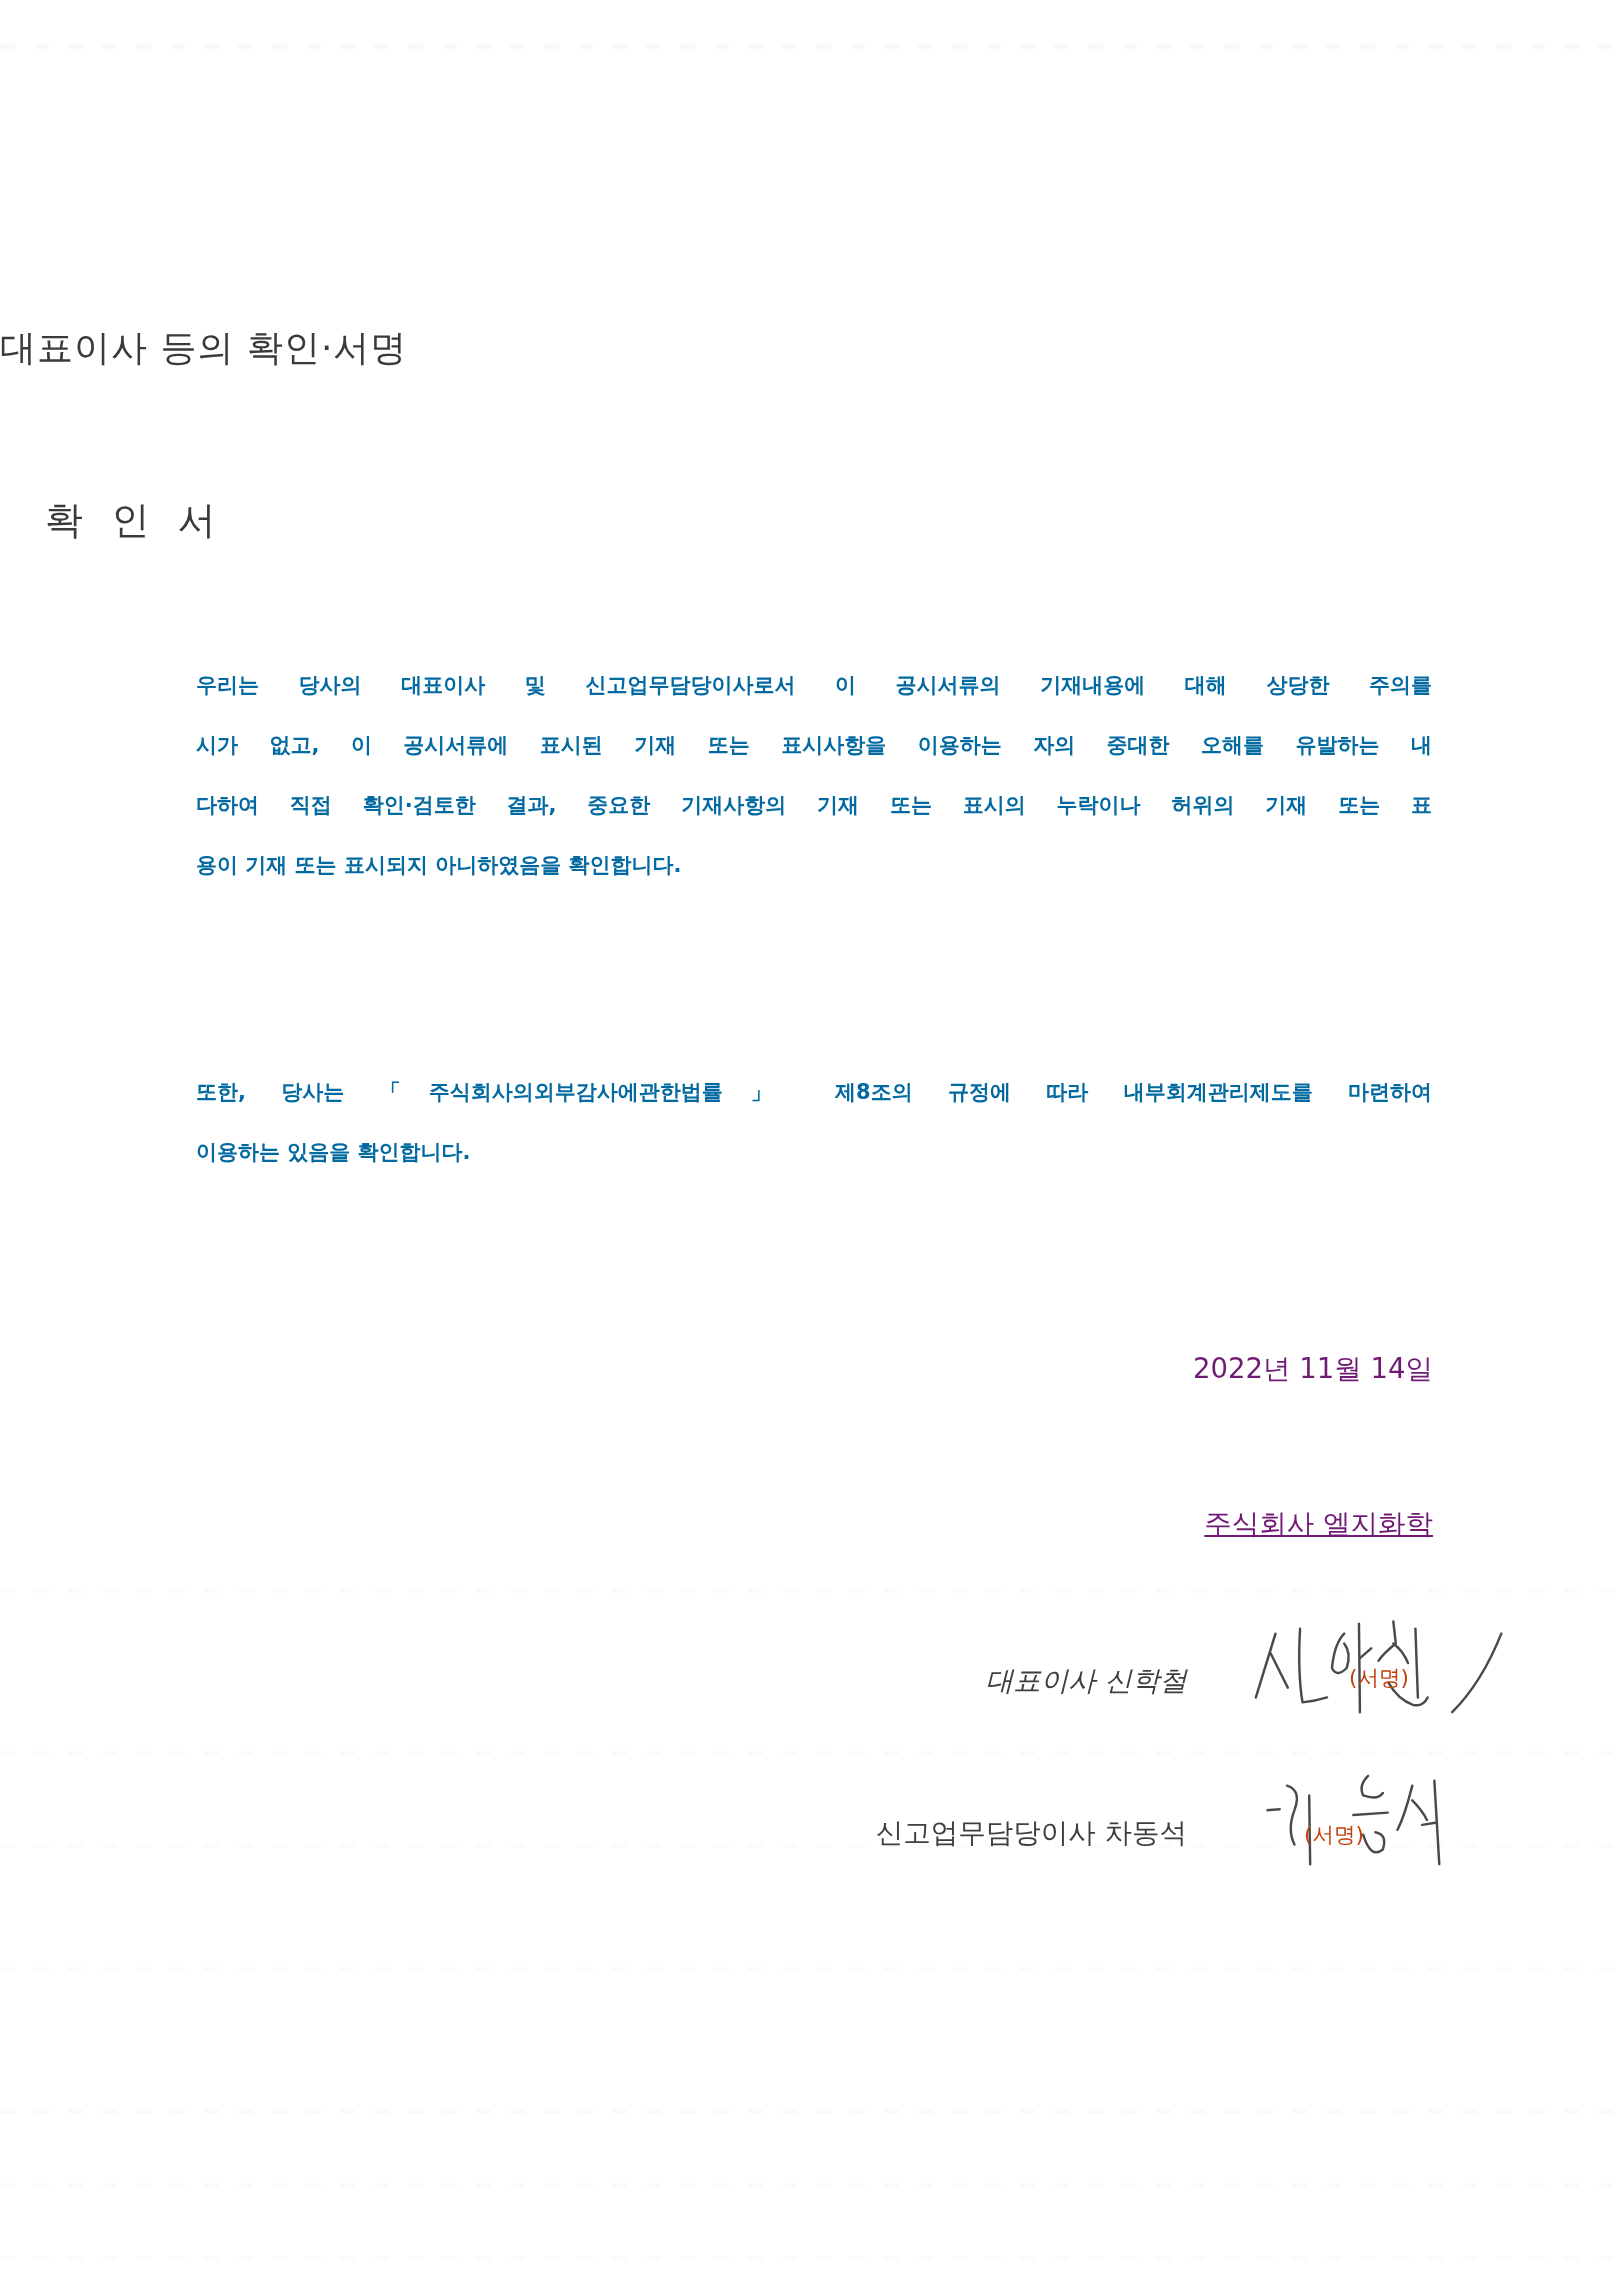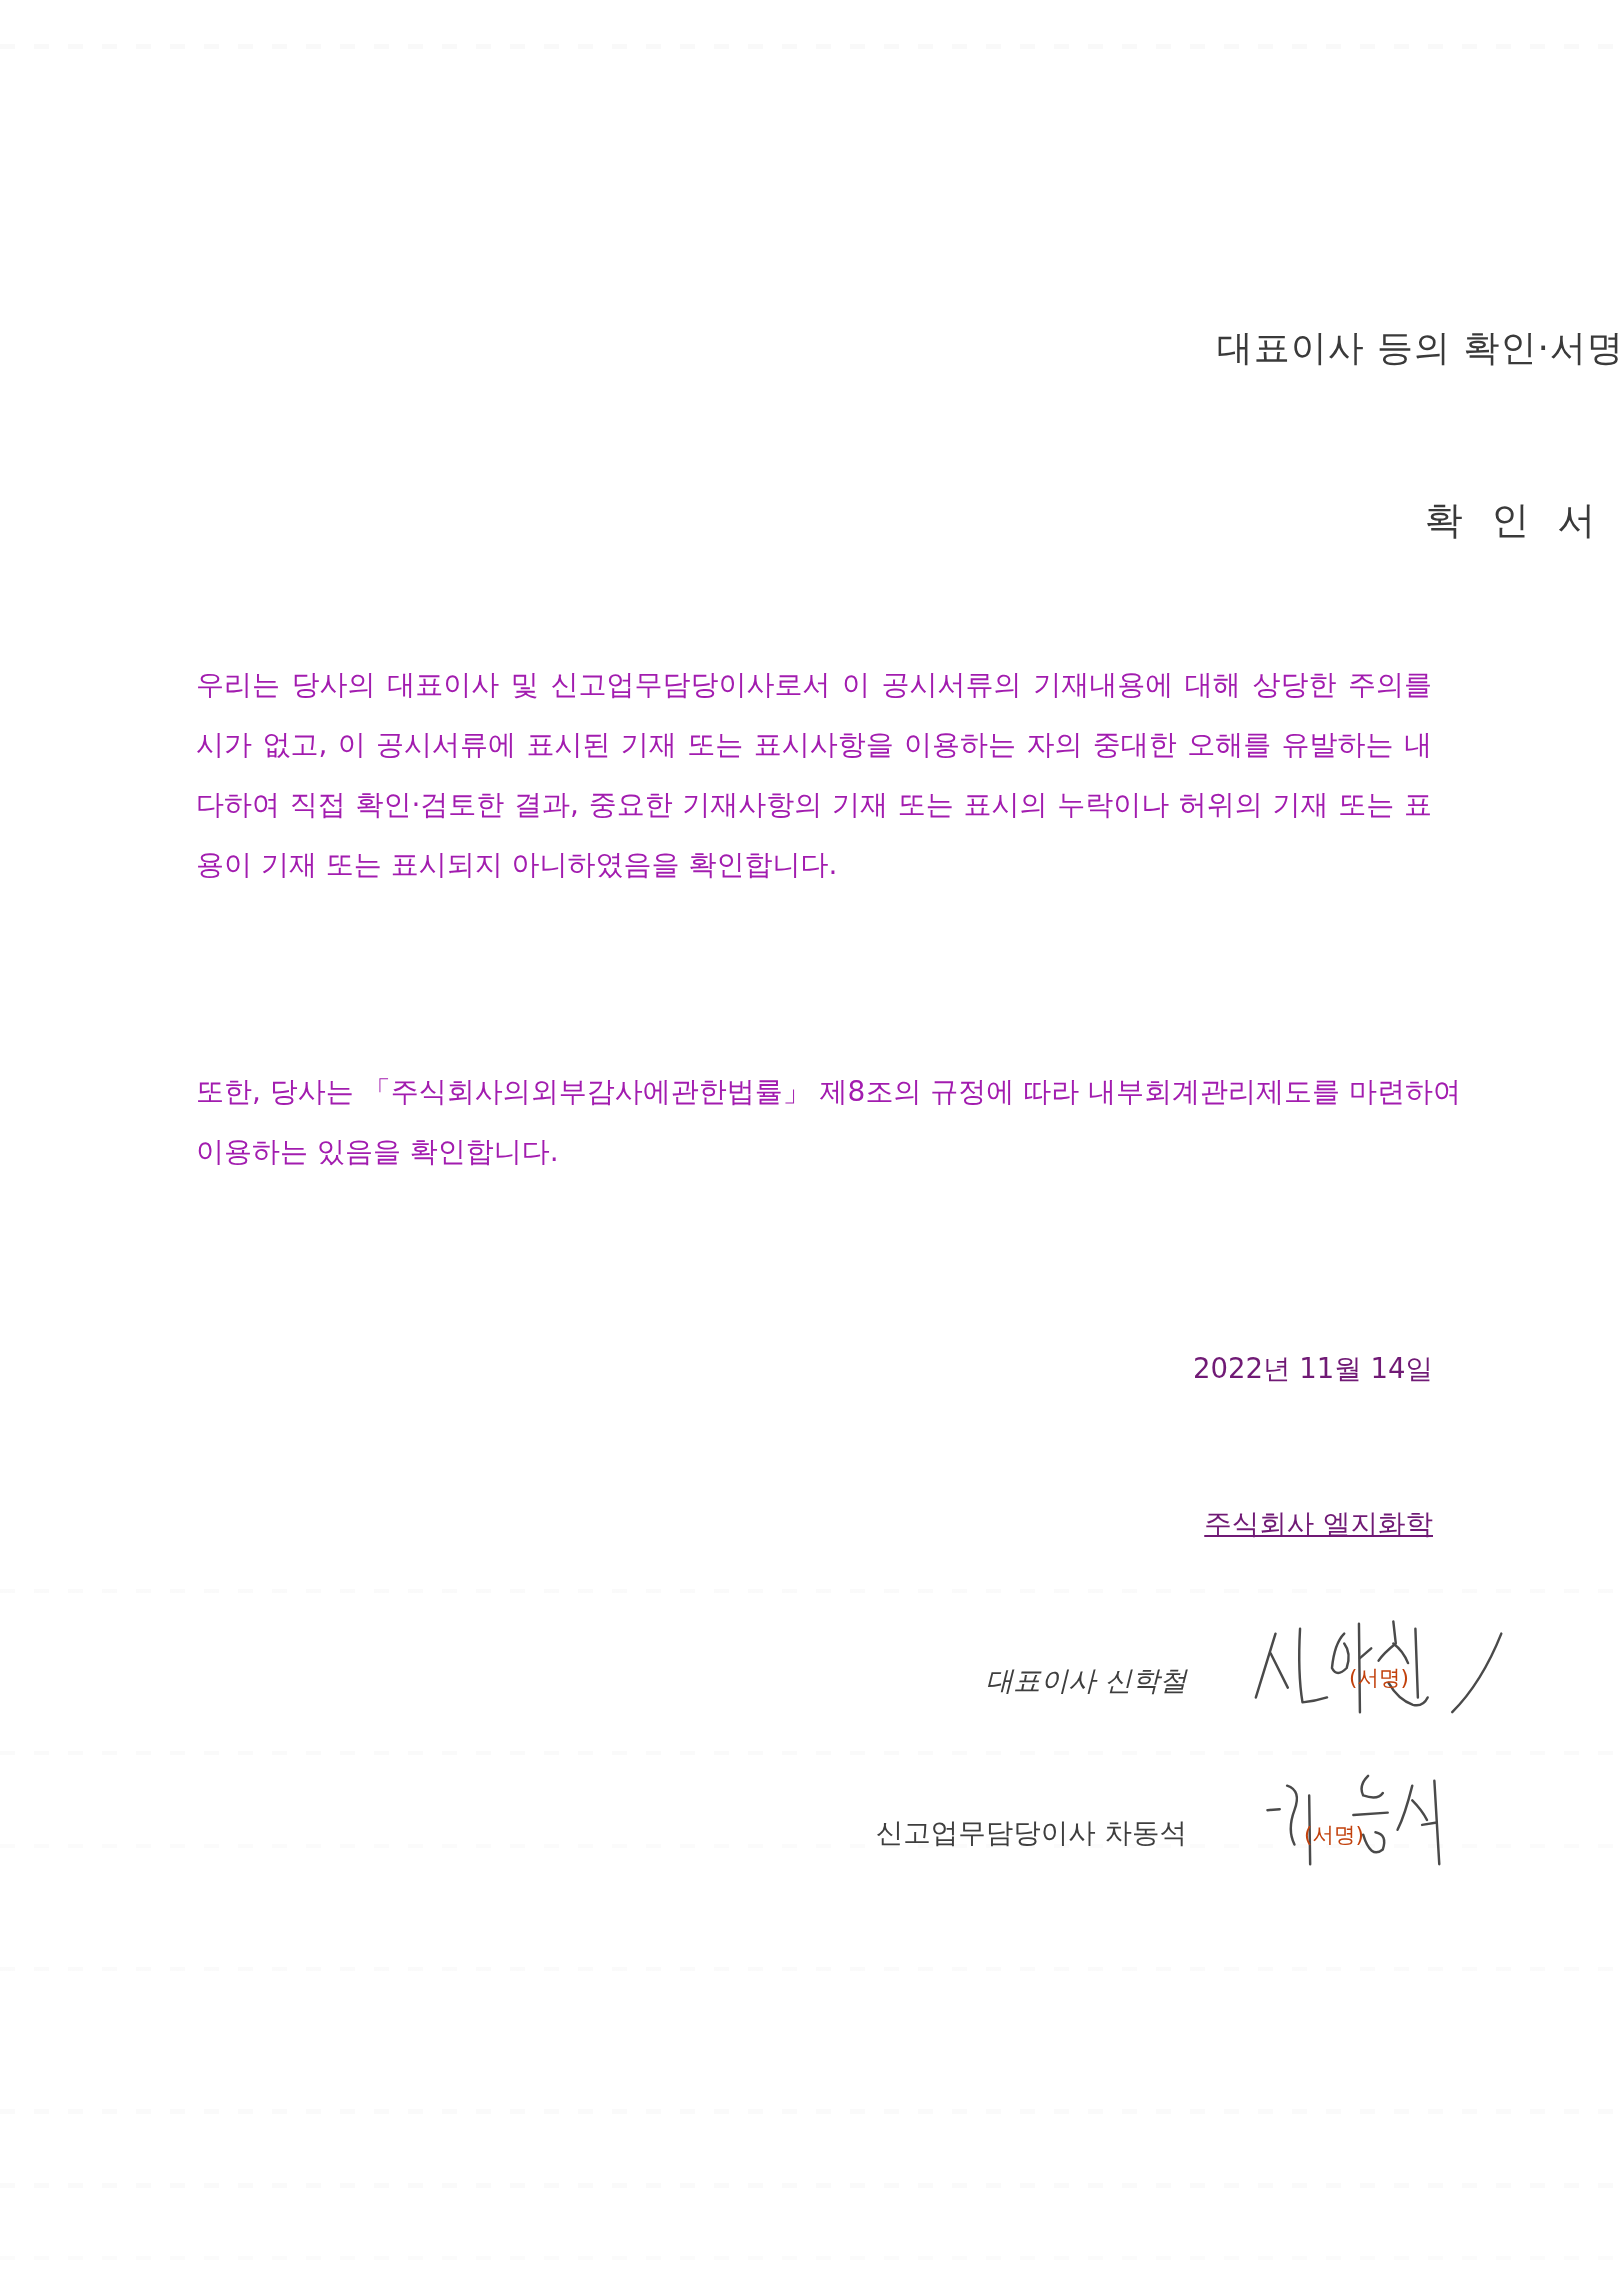--- a/index.html
+++ b/index.html
@@ -34,43 +34,44 @@
     .noise.b3 { top: 1844px; height: 3.9px; opacity: 0.7; }
     .noise.b4 { top: 1967px; height: 3.9px; opacity: 0.8; }
     .noise.b5 { top: 2109px; height: 4.9px; opacity: 0.9; }
     .noise.b6 { top: 2183px; height: 4.9px; opacity: 0.9; }
     .noise.b7 { top: 2256px; height: 3.9px; opacity: 0.7; }
 
     .heading {
       position: absolute;
       left: 0;
       width: 1624px;
-      text-align: right;
+      text-align: left;
       color: #3a3a3a;
       margin: 0;
       font-weight: normal;
     }
     .heading-main {
       top: 324px;
       font-size: 36px;
       letter-spacing: 1px;
     }
     .heading-sub {
       top: 495px;
       font-size: 38px;
       letter-spacing: 28.4px;
       padding-left: 45px;
       box-sizing: border-box;
     }
     .para {
       position: absolute;
       left: 196px;
       width: 1236px;
-      font-size: 28px;
-      color: #a21caf;
+      font-size: 21px;
+      color: #0369a1;
+      font-weight: bold;
     }
     .para .line {
       display: block;
       height: 60px;
       line-height: 60px;
       white-space: nowrap;
       text-align: justify;
       text-align-last: justify;
     }
     .para .line.last {

